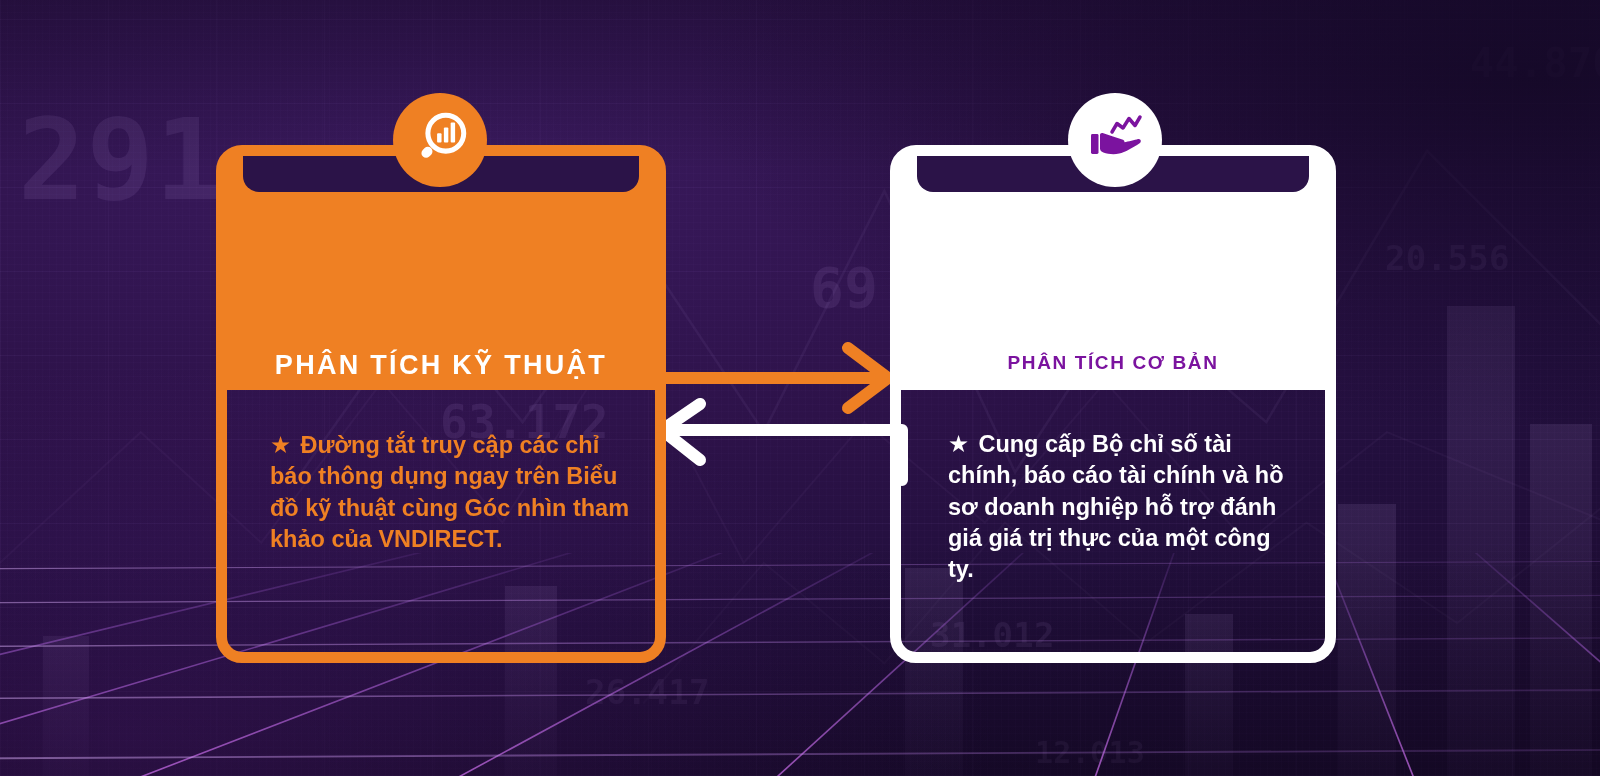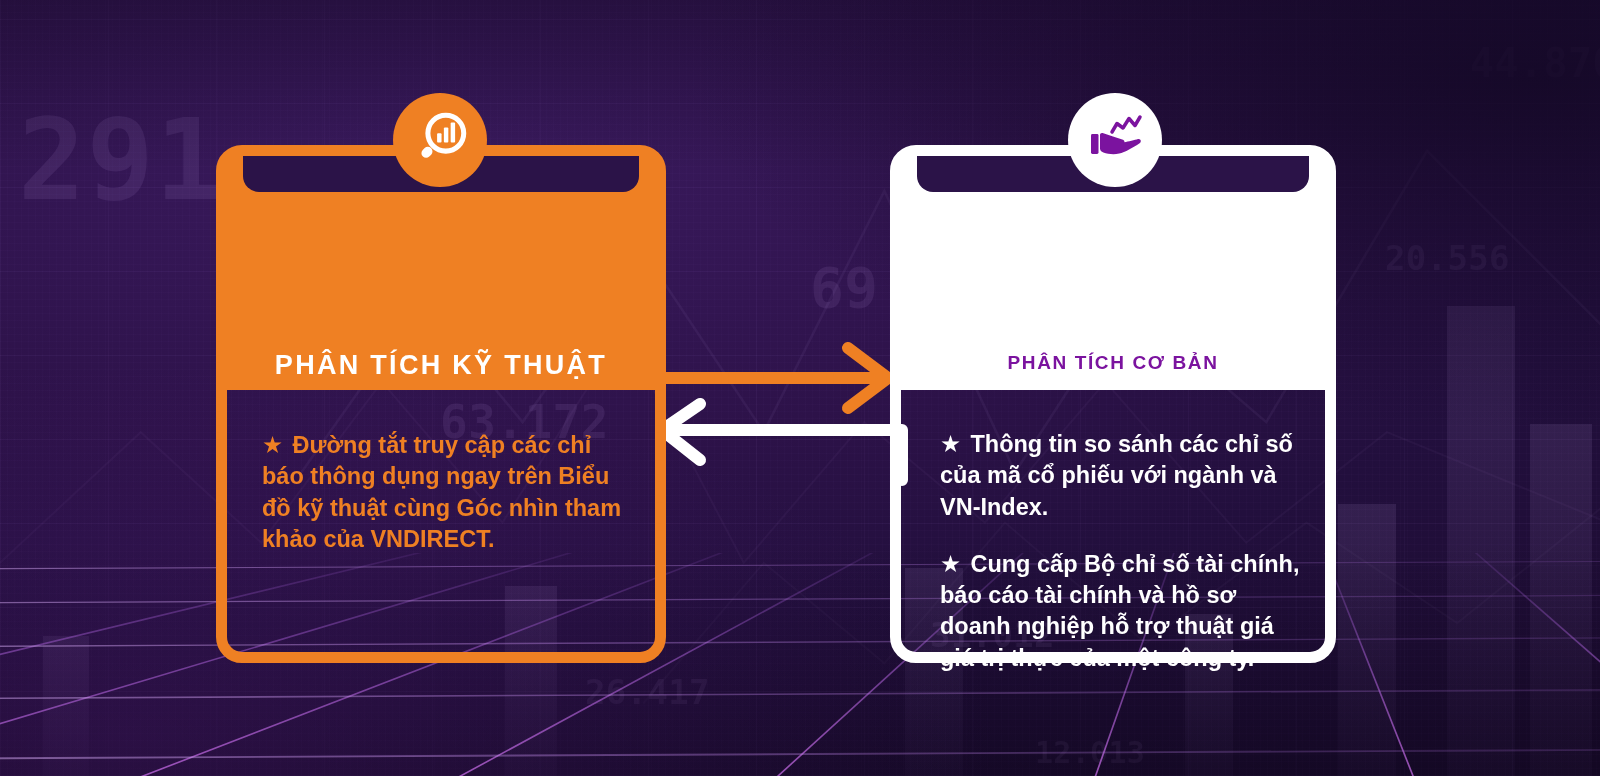--- a/index.html
+++ b/index.html
@@ -60,21 +60,21 @@
   .card-right .headband{background:#FFFFFF;}
   .notch{position:absolute;border-radius:0 0 16px 16px;background:#2b1348;}
 
   .card-title{
     position:absolute;left:0;right:0;text-align:center;
     font-weight:700;letter-spacing:.085em;white-space:nowrap;
   }
   .card-left  .card-title{color:#FFFFFF;}
   .card-right .card-title{color:#7B139F;}
 
-  .body{position:absolute;box-sizing:border-box;}
+  .body{position:absolute;box-sizing:border-box;margin-left:8px;}
   .para{margin:0 0 26px 0;font-weight:700;line-height:1.33;}
   .para:last-child{margin-bottom:0;}
   .card-left  .para{color:#EF8023;}
   .card-right .para{color:#FFFFFF;}
   .star{display:inline-block;margin-right:.12em;}
 
   
   .badge{position:absolute;border-radius:50%;display:flex;align-items:center;justify-content:center;}
   .badge-left{background:#EF8023;}
   .badge-right{background:#FFFFFF;}
@@ -195,25 +195,21 @@
 
   <div class="card card-right" style="left:890px;top:145px;width:446px;height:518px;">
     <div class="frame"></div>
     <div class="headband" style="top:11px;height:234px;">
       <div class="notch" style="left:16px;right:16px;top:0;height:36px;"></div>
     </div>
     <div class="card-title" style="top:207px;font-size:19px;">PHÂN TÍCH CƠ BẢN</div>
     <div class="body" style="left:50px;right:34px;top:284px;">
       <p class="para" style="font-size:23.5px;">
         <span class="star">★</span>
-        <span>Thông tin so sánh các chỉ số của mã cổ phiếu với ngành và VN-Index.</span>
-      </p>
-      <p class="para" style="font-size:23.5px;">
-        <span class="star">★</span>
-        <span>Cung cấp Bộ chỉ số tài chính, báo cáo tài chính và hồ sơ doanh nghiệp hỗ trợ thuật giá giá trị thực của một công ty.</span>
+        <span>Cung cấp Bộ chỉ số tài chính, báo cáo tài chính và hồ sơ doanh nghiệp hỗ trợ đánh giá giá trị thực của một công ty.</span>
       </p>
     </div>
   </div>
 
   <div class="badge badge-right" style="left:1068px;top:93px;width:94px;height:94px;">
     <svg width="64" height="64" viewBox="0 0 64 64">
       <rect x="8" y="26" width="7.5" height="20" rx="1.4" fill="#7B139F"></rect>
       <path d="M17 27 C17 25.6 18.2 24.6 19.6 25 L30 28.4 L40 31.8 C42.2 32.6 41.8 35.6 39.5 35.8 L28.5 36.4
                L41.5 34.2 C45 33.6 52 32 55 31 C57.6 30.2 59 33.6 56.6 35.2
                C50 39.6 42 44.2 36.2 45.6 C31 46.9 25 46.2 20.4 44.6 C18.4 43.9 17 42.4 17 40.6 Z" fill="#7B139F"></path>

